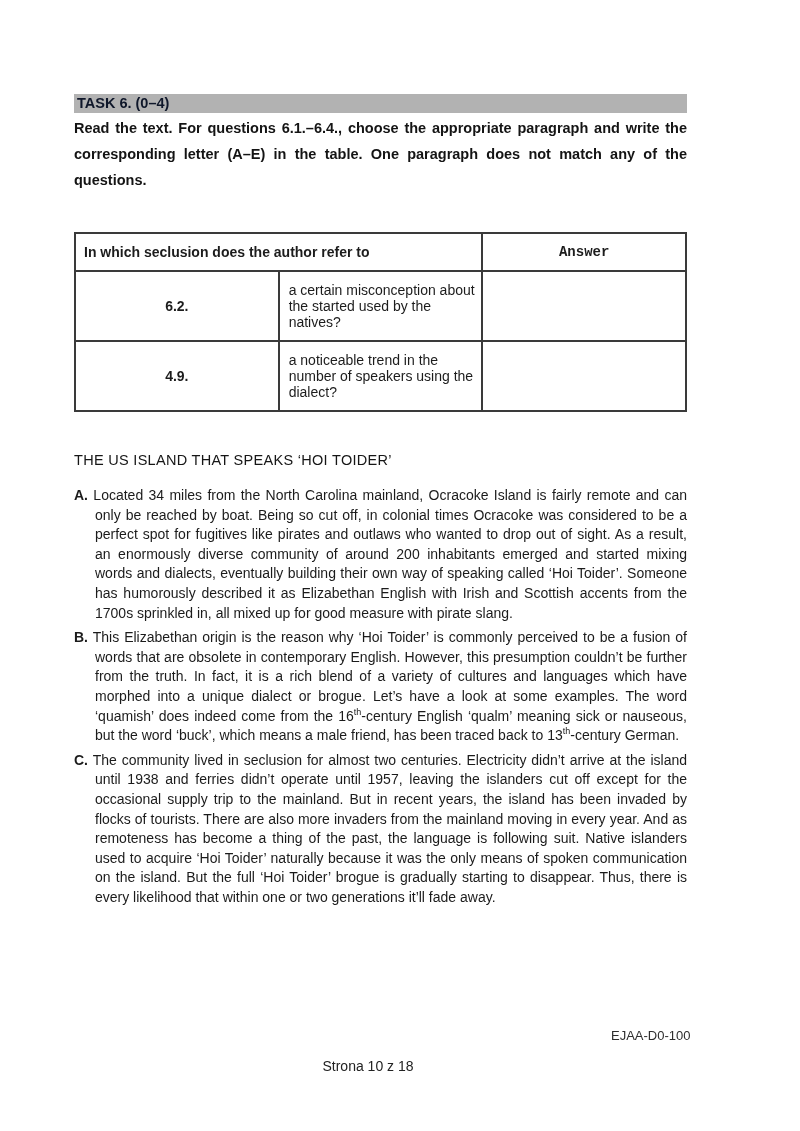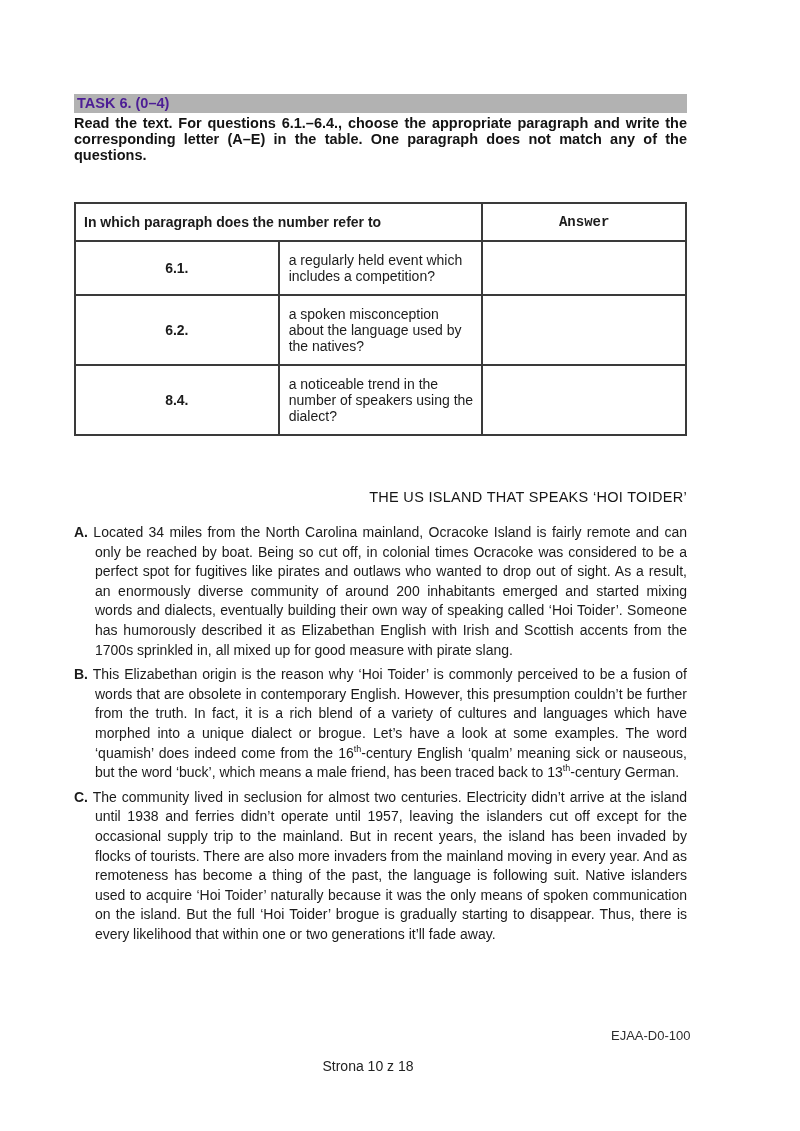--- a/index.html
+++ b/index.html
@@ -17,27 +17,27 @@
     left: 74px;
     top: 94px;
     width: 613px;
   }
   .task-bar {
     background: #b2b2b2;
     font-weight: bold;
     font-size: 14.5px;
     line-height: 19px;
     padding-left: 3px;
-    color: #4c1d95;
+    color: #0f172a;
   }
   .instructions {
     margin-top: 2px;
     font-weight: bold;
     font-size: 14.5px;
-    line-height: 16px;
+    line-height: 26px;
     text-align: justify;
     color: #141414;
   }
   table.qtable {
     margin-top: 39px;
     border-collapse: collapse;
     width: 613px;
     table-layout: fixed;
   }
   table.qtable td, table.qtable th {
@@ -65,22 +65,22 @@
     font-weight: bold;
     height: 39px;
   }
   td.q-text {
     padding: 10px 6px 10px 9px;
   }
   td.q-answer {
     width: 62px;
   }
   .reading-title {
-    margin-top: 53px;
-    text-align: right;
+    margin-top: 40px;
+    text-align: left;
     font-size: 14.5px;
     letter-spacing: 0.3px;
     color: #161616;
   }
   .para {
     margin-top: 5px;
     font-size: 14px;
     line-height: 19.6px;
     text-align: justify;
     padding-left: 21px;
@@ -116,35 +116,30 @@
 
 <div class="content">
 
   <div class="task-bar">TASK 6. (0–4)</div>
 
   <div class="instructions">Read the text. For questions 6.1.–6.4., choose the appropriate paragraph and write the corresponding letter (A–E) in the table. One paragraph does not match any of the questions.</div>
 
   <table class="qtable">
     <tbody>
         <tr>
-      <th class="q-header" colspan="2">In which paragraph does the number refer to</th>
+      <th class="q-header" colspan="2">In which seclusion does the author refer to</th>
       <th class="a-header">Answer</th>
     </tr>
     <tr>
-      <td class="q-num">6.1.</td>
-      <td class="q-text">a regularly held event which includes a competition?</td>
+      <td class="q-num">6.2.</td>
+      <td class="q-text">a certain misconception about the started used by the natives?</td>
       <td class="q-answer"></td>
     </tr>
     <tr>
-      <td class="q-num">6.2.</td>
-      <td class="q-text">a spoken misconception about the language used by the natives?</td>
-      <td class="q-answer"></td>
-    </tr>
-    <tr>
-      <td class="q-num">8.4.</td>
+      <td class="q-num">4.9.</td>
       <td class="q-text">a noticeable trend in the number of speakers using the dialect?</td>
       <td class="q-answer"></td>
     </tr>
   </tbody>
     </table>
 
   <div class="reading-title">THE US ISLAND THAT SPEAKS ‘HOI TOIDER’</div>
 
   <p class="para"><span class="para-letter">A.</span> <span>Located 34 miles from the North Carolina mainland, Ocracoke Island is fairly remote and can only be reached by boat. Being so cut off, in colonial times Ocracoke was considered to be a perfect spot for fugitives like pirates and outlaws who wanted to drop out of sight. As a result, an enormously diverse community of around 200 inhabitants emerged and started mixing words and dialects, eventually building their own way of speaking called ‘Hoi Toider’. Someone has humorously described it as Elizabethan English with Irish and Scottish accents from the 1700s sprinkled in, all mixed up for good measure with pirate slang.</span></p>
 

